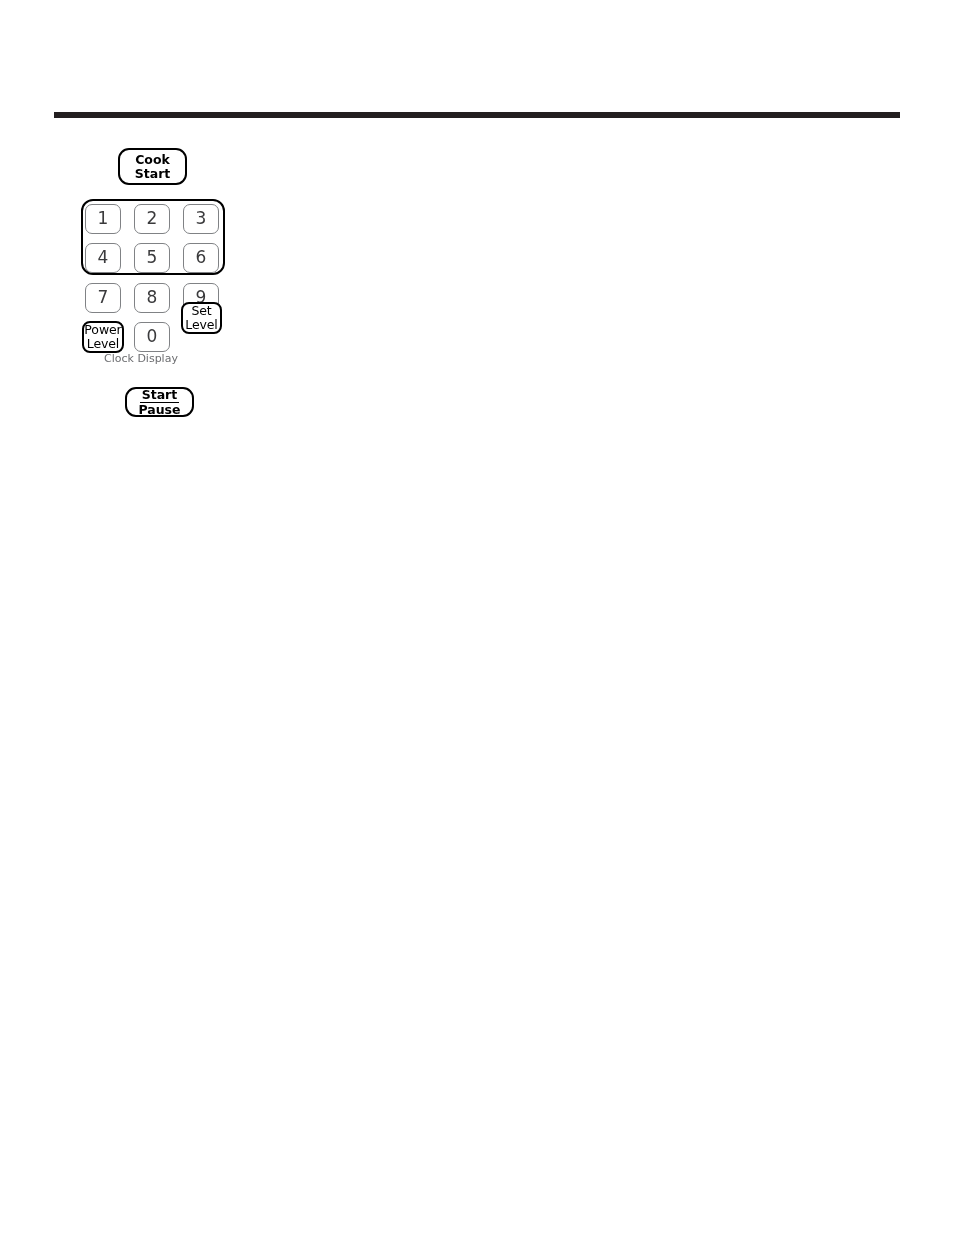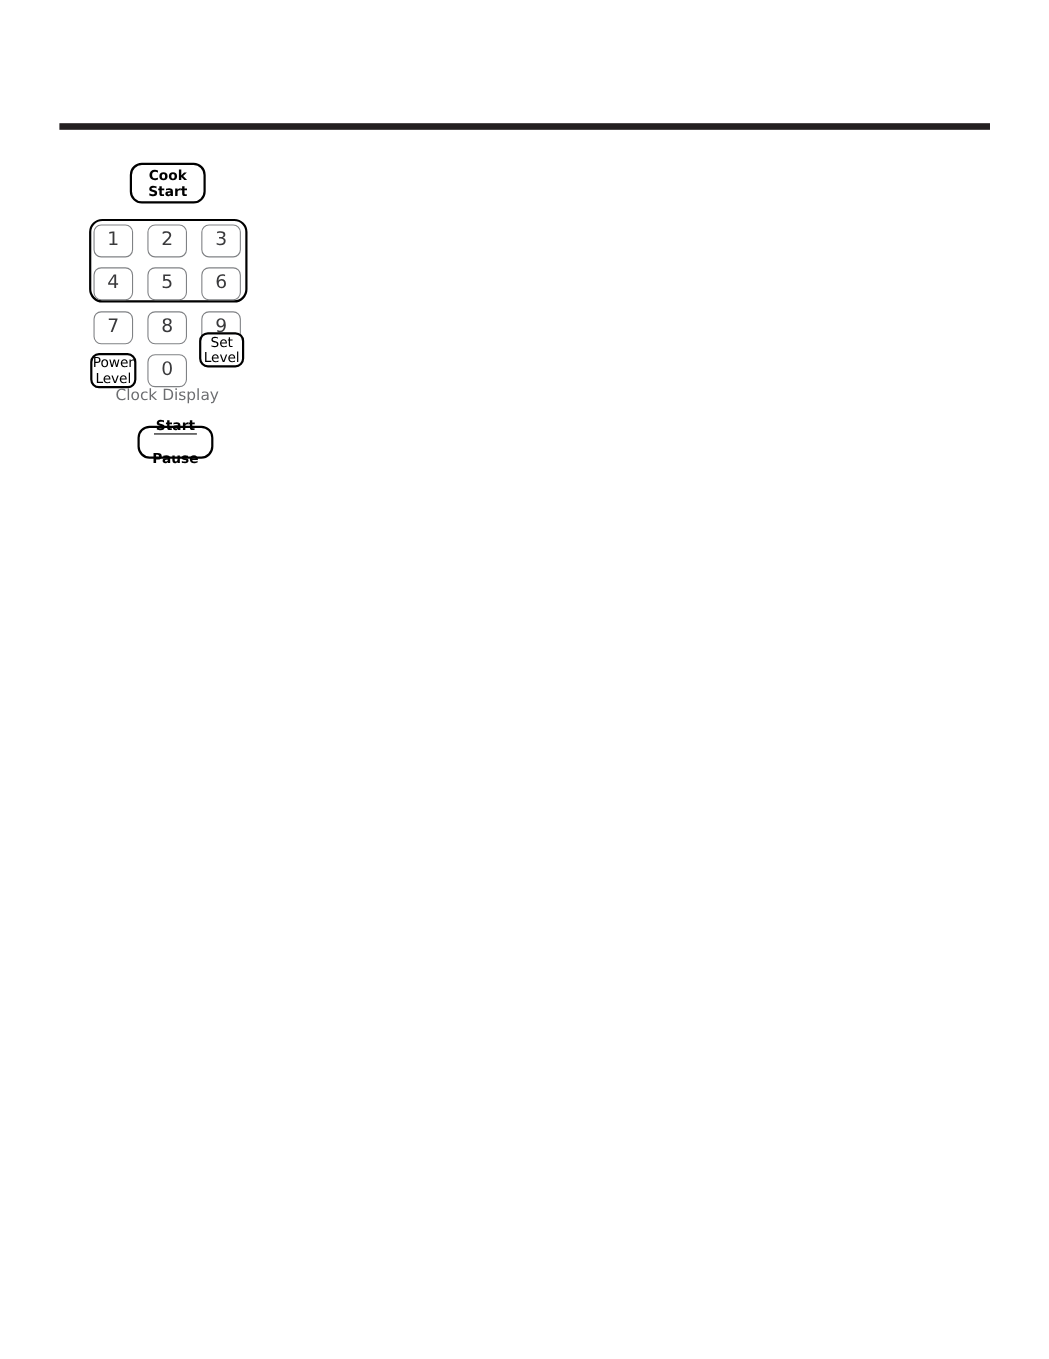--- a/index.html
+++ b/index.html
@@ -85,41 +85,40 @@
     box-sizing: border-box;
     border: 2.6px solid #000000;
     border-radius: 12px;
     background: transparent;
     pointer-events: none;
   }
 
   
   #clock-display-caption {
     position: absolute;
-    font-size: 14px;
+    font-size: 11px;
     color: #6d6e71;
     white-space: nowrap;
-    text-align: center;
   }
 
   
   .split-label {
     display: flex;
     flex-direction: column;
     align-items: center;
     justify-content: center;
     line-height: 1.1;
   }
   .split-label .top-word {
     padding: 0 2px 0.5px 2px;
     border-bottom: 1.6px solid #000000;
     text-align: right;
   }
   .split-label .bottom-word {
-    padding-top: 15px;
+    padding-top: 0;
   }
 </style>
 </head>
 <body>
 
 <div id="top-rule"></div>
 
 <div id="panel-diagram">
 
   <div class="key pill-key" style="left:118px; top:148px; width:69px; height:37px;">

